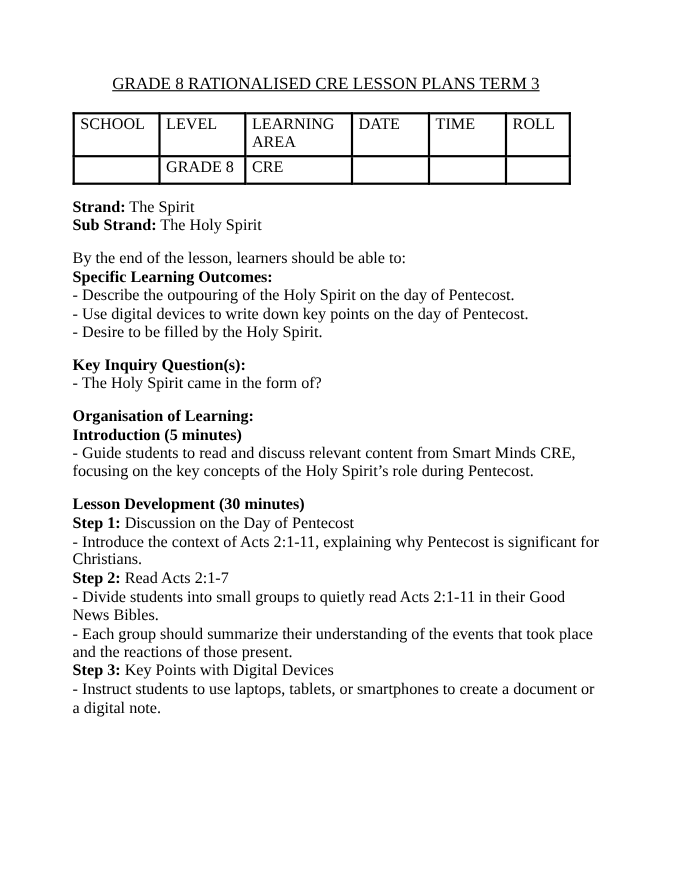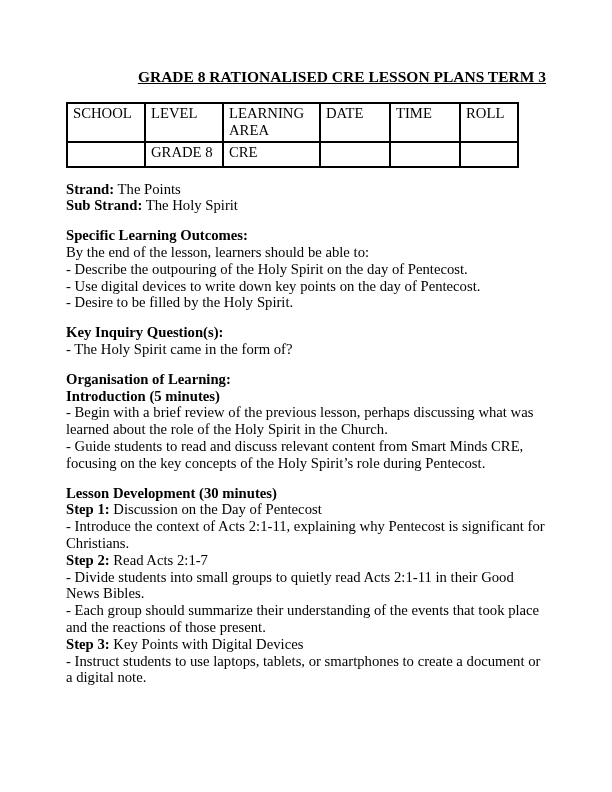--- a/index.html
+++ b/index.html
@@ -12,23 +12,23 @@
     font-family: "Liberation Serif", serif;
     font-size: 14.7px;
     line-height: 16.8px;
     box-sizing: border-box;
     padding: 68px 66px 0 66px;
     overflow: hidden;
   }
   .title {
     font-size: 15.5px;
     line-height: 17px;
-    font-weight: bold;
+    font-weight: normal;
     text-decoration: underline;
-    text-align: right;
+    text-align: left;
     padding-left: 36px;
     margin: 0 0 17px 0;
     white-space: nowrap;
   }
   .week {
     font-weight: bold;
     margin-left: 42px;
   }
   table.info {
     border-collapse: collapse;
@@ -82,46 +82,45 @@
         <td></td>
         <td></td>
         <td></td>
       </tr>
     </tbody>
   </table>
 
   <div class="sec">
     <div class="ln">
       <span class="b">Strand:</span>
-      <span>The Points</span>
+      <span>The Spirit</span>
     </div>
     <div class="ln">
       <span class="b">Sub Strand:</span>
       <span>The Holy Spirit</span>
     </div>
   </div>
 
   <div class="sec">
+    <div class="ln">By the end of the lesson, learners should be able to:</div>
     <div class="ln b">Specific Learning Outcomes:</div>
-    <div class="ln">By the end of the lesson, learners should be able to:</div>
     <div class="ln">- Describe the outpouring of the Holy Spirit on the day of Pentecost.</div>
     <div class="ln">- Use digital devices to write down key points on the day of Pentecost.</div>
     <div class="ln">- Desire to be filled by the Holy Spirit.</div>
   </div>
 
   <div class="sec">
     <div class="ln b">Key Inquiry Question(s):</div>
     <div class="ln">- The Holy Spirit came in the form of?</div>
   </div>
 
 
   <div class="sec wrapcol">
     <div class="ln b">Organisation of Learning:</div>
     <div class="ln b">Introduction (5 minutes)</div>
-    <div class="ln">- Begin with a brief review of the previous lesson, perhaps discussing what was learned about the role of the Holy Spirit in the Church.</div>
     <div class="ln">- Guide students to read and discuss relevant content from Smart Minds CRE, focusing on the key concepts of the Holy Spirit’s role during Pentecost.</div>
   </div>
 
   <div class="sec wrapcol">
     <div class="ln b">Lesson Development (30 minutes)</div>
 
     <div class="ln">
       <span class="b">Step 1:</span>
       <span>Discussion on the Day of Pentecost</span>
     </div>

